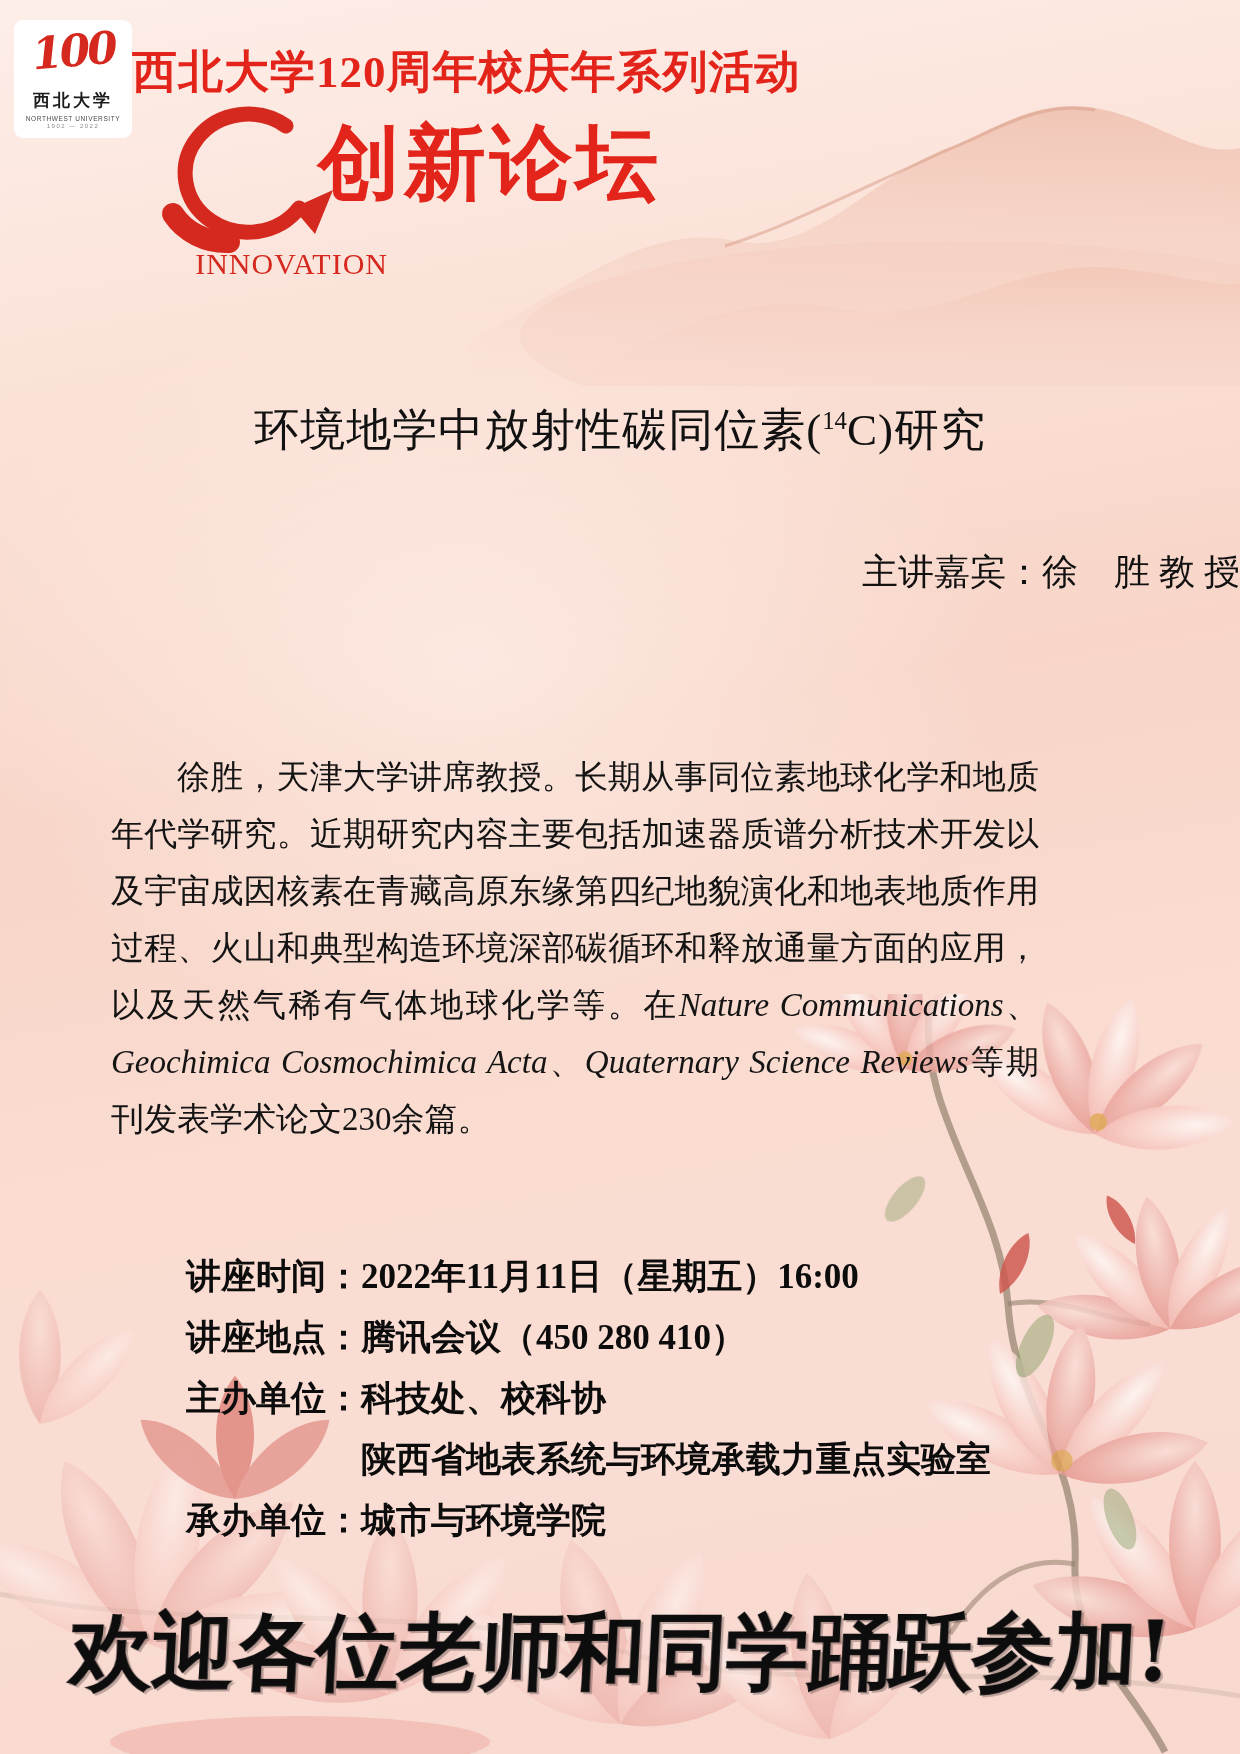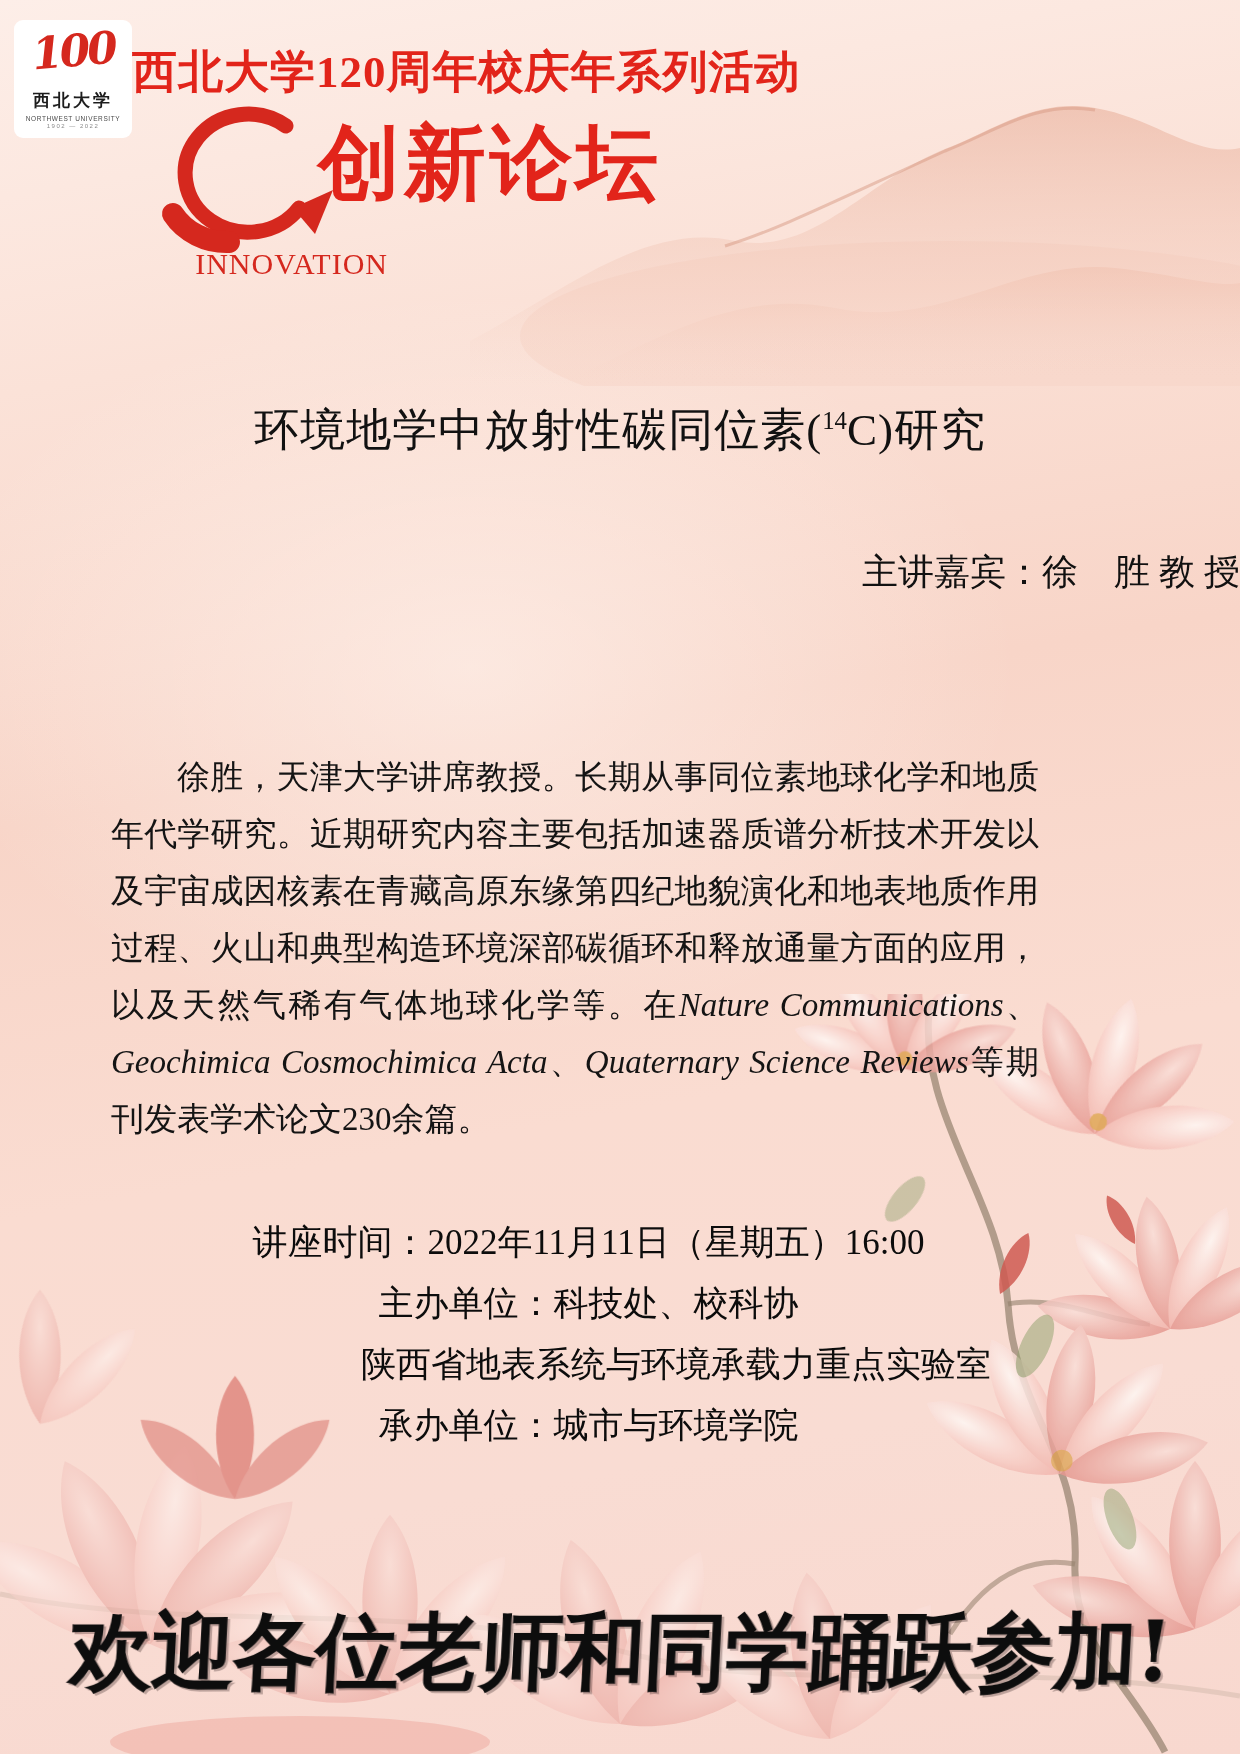--- a/index.html
+++ b/index.html
@@ -81,24 +81,23 @@
   }
 
   .bio{
     position:absolute; left:95px; top:733px; width:928px;
     font-size:33px; line-height:57px; color:#141414;
     text-align:justify; text-indent:66px; margin:16px;
   }
   .journal{font-style:italic;}
 
   .details{
-    position:absolute; left:186px; top:1212px;
-    font-size:35px; line-height:61px; font-weight:normal; color:#0c0c0c;
+    position:absolute; left:186px; top:1246px;
+    font-size:35px; line-height:61px; font-weight:bold; color:#0c0c0c;
     white-space:nowrap;
-    text-align:center;
   }
   .detail-row.cont{padding-left:175px;}
 
   .welcome{
     position:absolute; left:0; top:1596px; width:100%;
     text-align:center; font-size:84px; font-weight:bold; color:#0d0d0d;
     font-family:"DejaVu Serif","Liberation Serif",serif;
     letter-spacing:-2px; transform:skewX(-3deg);
     text-shadow:2.5px 2px 0 rgba(30,12,12,0.28);
     white-space:nowrap;
@@ -258,20 +257,21 @@
   <div class="lecture-title"><span>环境地学中放射性碳同位素(</span><span class="sup">14</span><span>C)研究</span></div>
 
   <div class="people">
     <div><span>主讲嘉宾：</span><span>徐　胜 教 授</span></div>
   </div>
 
   <p class="bio"><span>徐胜，天津大学讲席教授。长期从事同位素地球化学和地质年代学研究。近期研究内容主要包括加速器质谱分析技术开发以及宇宙成因核素在青藏高原东缘第四纪地貌演化和地表地质作用过程、火山和典型构造环境深部碳循环和释放通量方面的应用，以及天然气稀有气体地球化学等。在</span><span class="journal">Nature Communications</span><span>、</span><span class="journal">Geochimica Cosmochimica Acta</span><span>、</span><span class="journal">Quaternary Science Reviews</span><span>等期刊发表学术论文230余篇。</span></p>
 
   <div class="details">
     <div class="detail-row"><span>讲座时间：</span><span>2022年11月11日（星期五）16:00</span></div>
+    <div class="detail-row"><span>讲座地点：</span><span>腾讯会议（450 280 410）</span></div>
     <div class="detail-row"><span>主办单位：</span><span>科技处、校科协</span></div>
     <div class="detail-row cont"><span>陕西省地表系统与环境承载力重点实验室</span></div>
     <div class="detail-row"><span>承办单位：</span><span>城市与环境学院</span></div>
   </div>
 
   <div class="welcome">欢迎各位老师和同学踊跃参加!</div>
 
 </div>
 
 </body></html>

